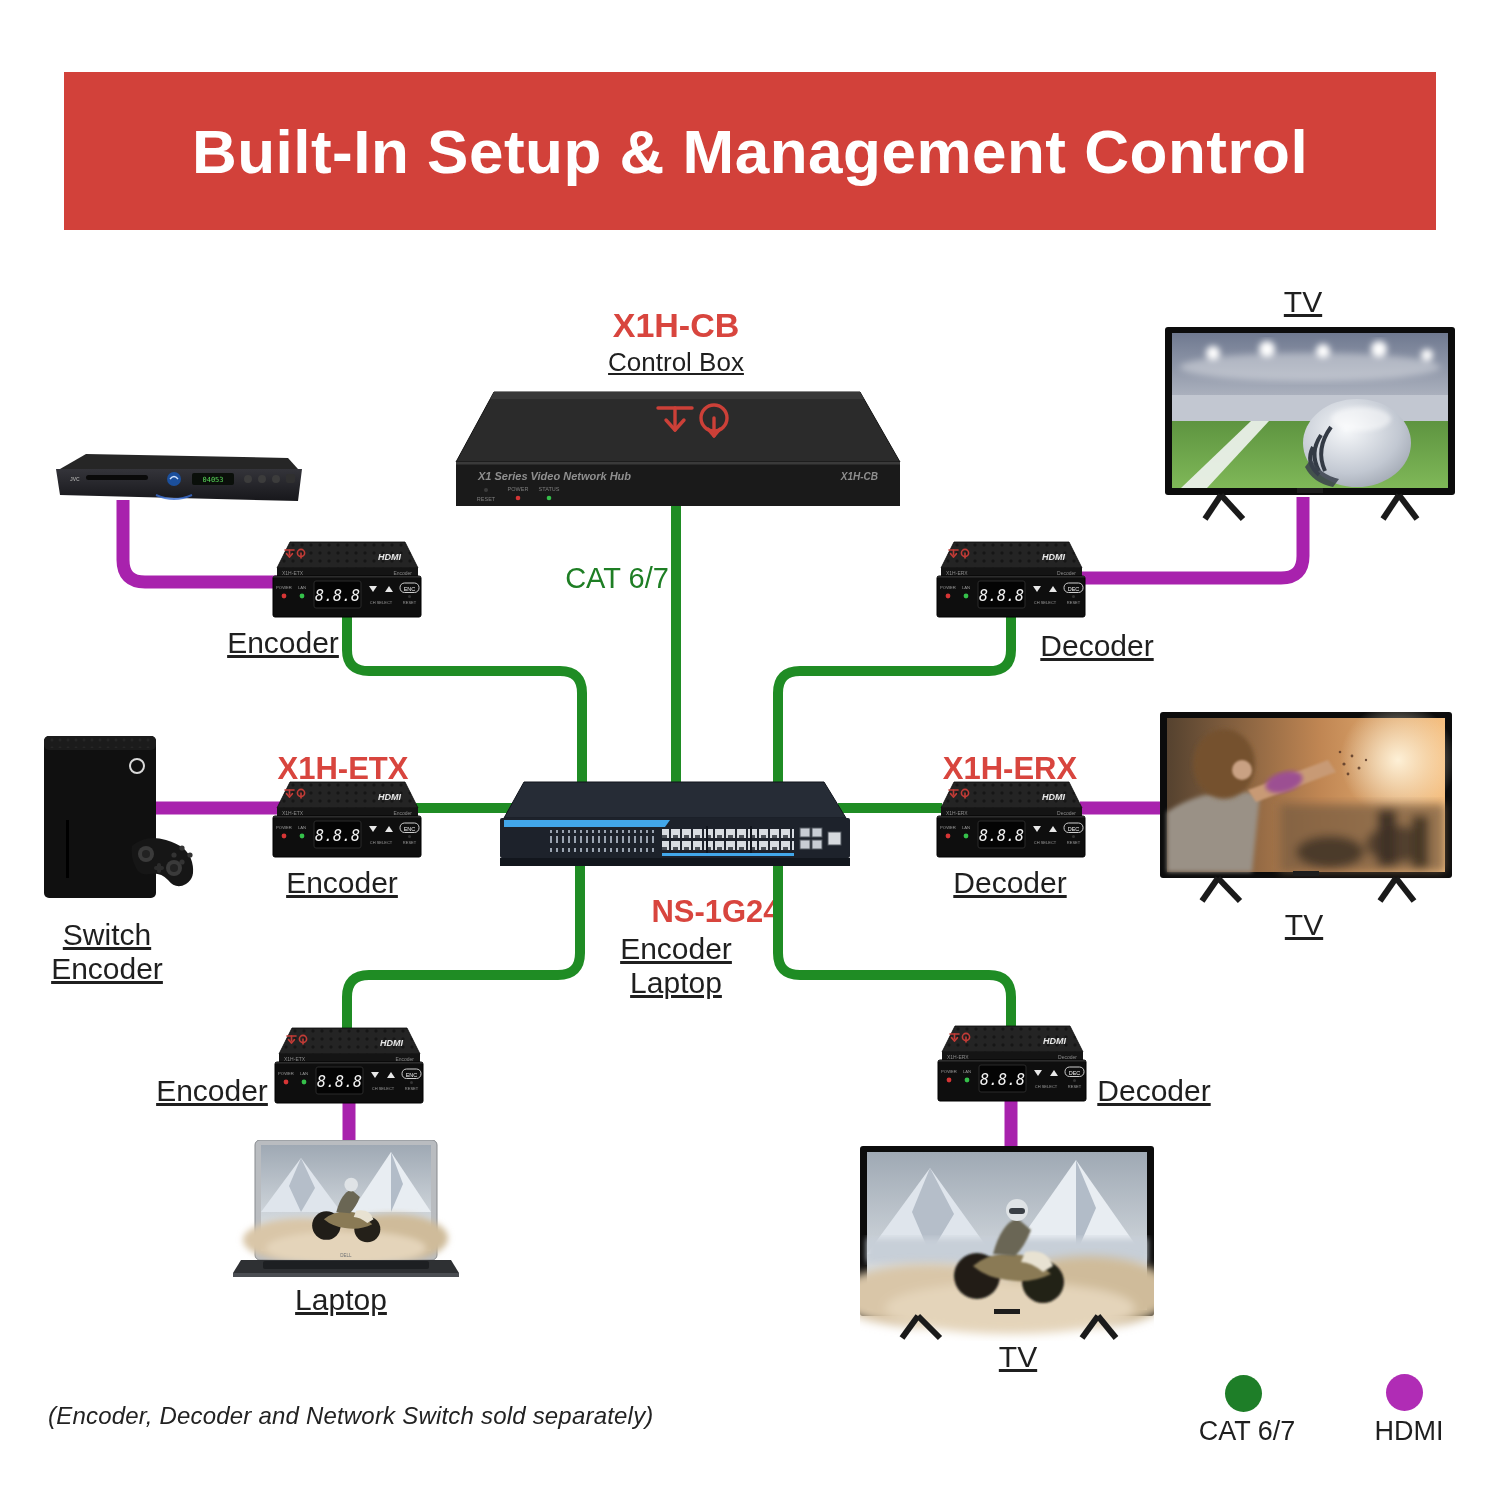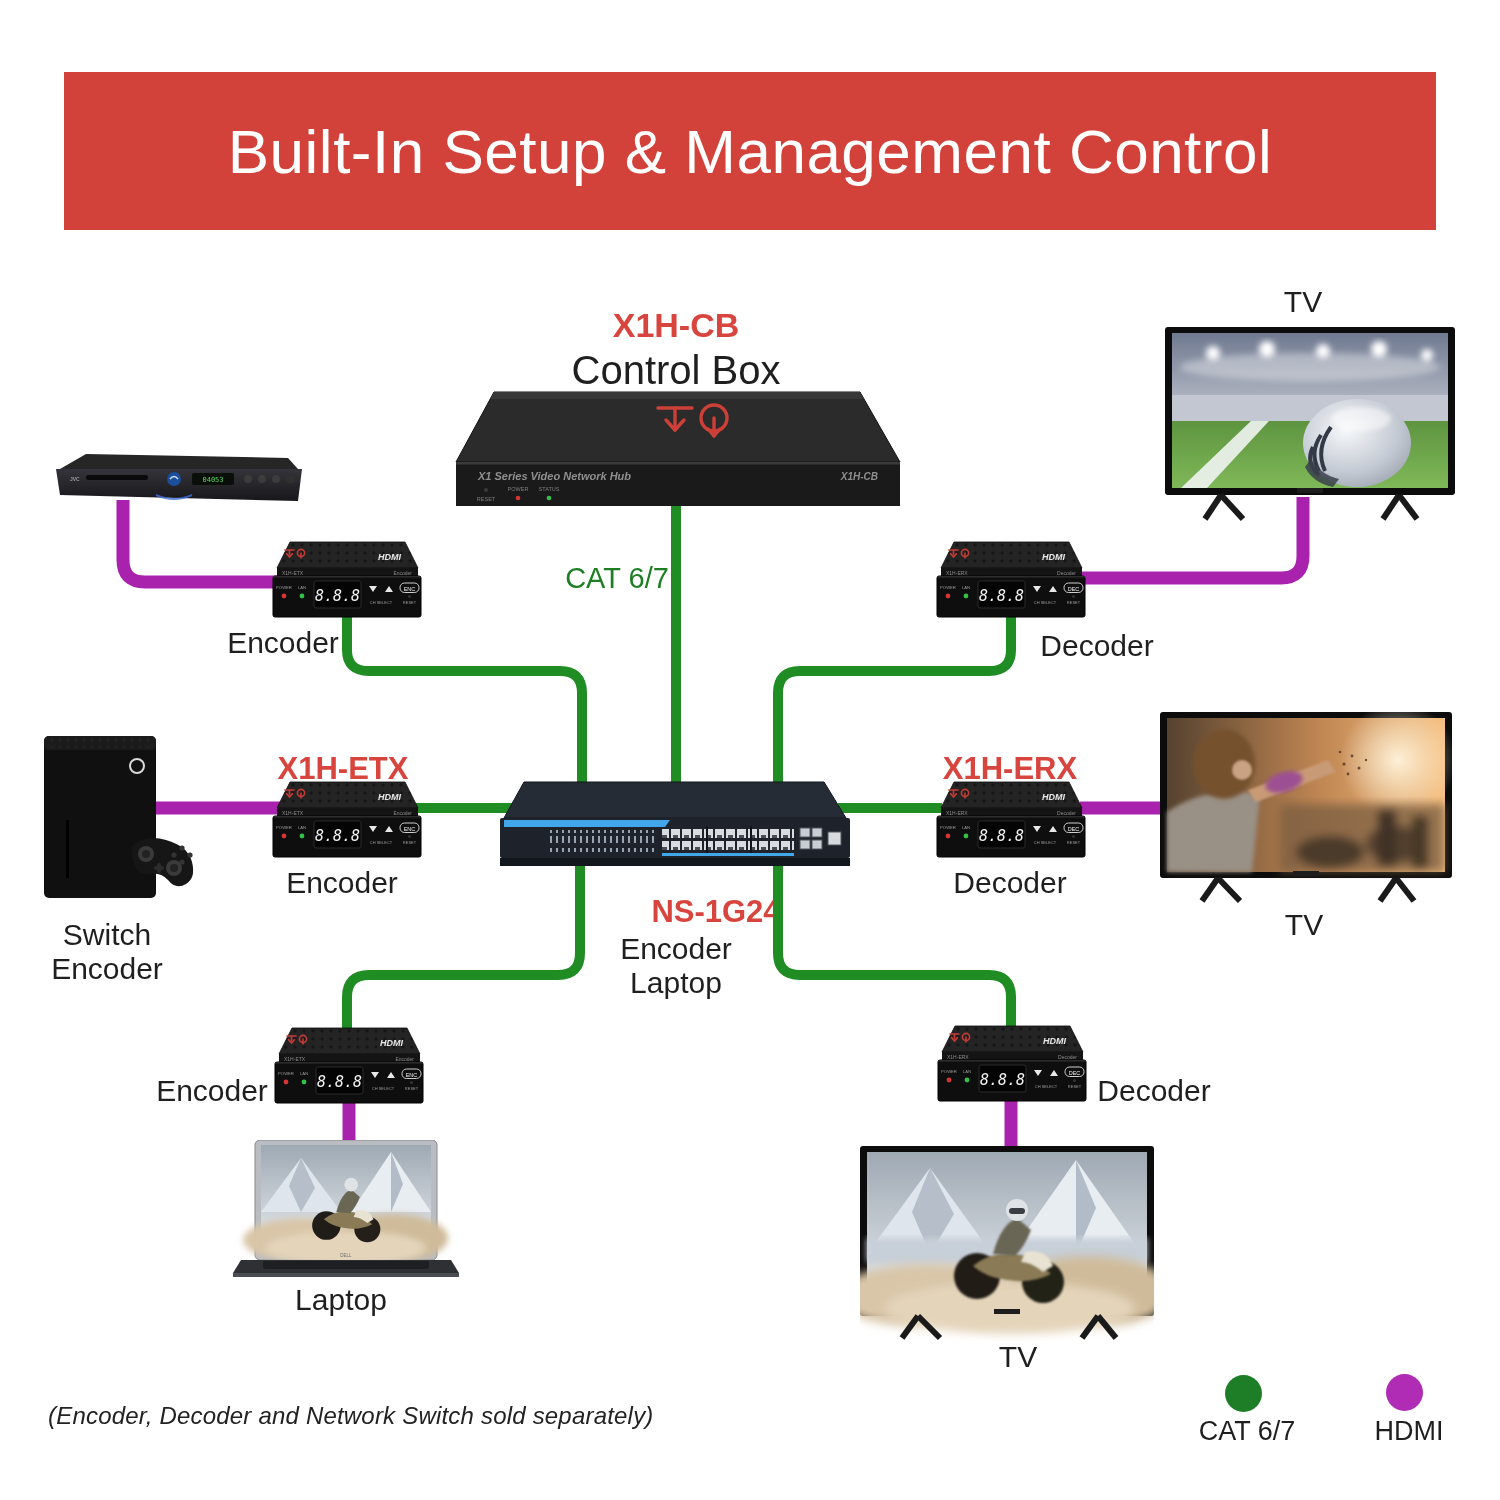--- a/index.html
+++ b/index.html
@@ -1,27 +1,27 @@
 <!DOCTYPE html>
 <html><head>
 <meta charset="utf-8">
 <style>
   html,body{margin:0;padding:0;background:#ffffff;}
   #stage{position:relative;width:1500px;height:1500px;background:#ffffff;overflow:hidden;
          font-family:"Liberation Sans", sans-serif;color:#1f1f1f;}
   .abs{position:absolute;}
   .lbl{position:absolute;transform:translateX(-50%);text-align:center;font-size:30px;
-       font-weight:500;color:#1f1f1f;line-height:1.12;white-space:nowrap;}
+       font-weight:500;color:#1f1f1f;line-height:1.12;white-space:nowrap;text-decoration:underline;}
   .code{position:absolute;transform:translateX(-50%);text-align:center;font-size:31px;
         font-weight:600;color:#d8453e;white-space:nowrap;}
   .cat-lbl{position:absolute;transform:translateX(-50%);font-size:29px;font-weight:500;
         color:#1e7e24;white-space:nowrap;}
   #banner{position:absolute;left:64px;top:72px;width:1372px;height:158px;background:#d2413a;
           display:flex;align-items:center;justify-content:center;}
-  #banner .t{color:#ffffff;font-size:62px;font-weight:400;letter-spacing:.5px;white-space:nowrap;}
+  #banner .t{color:#ffffff;font-size:62px;font-weight:700;letter-spacing:.5px;white-space:nowrap;}
   #note{position:absolute;left:48px;top:1402px;font-size:24px;font-style:italic;font-weight:500;
         color:#222;letter-spacing:.2px;white-space:nowrap;}
   .legend-dot{position:absolute;width:37px;height:37px;border-radius:50%;}
   .legend-lbl{position:absolute;transform:translateX(-50%);font-size:27px;font-weight:500;color:#1f1f1f;}
   svg{display:block;}
   .dev{position:absolute;}
 </style>
 </head>
 <body>
 
@@ -321,21 +321,21 @@
     </g>
     <text x="113" y="117" font-size="4.5" fill="#6d7074" text-anchor="middle">DELL</text>
     <polygon points="8,120 218,120 226,133 0,133" fill="#2e3033"></polygon>
     <rect x="30" y="121" width="166" height="8" rx="2" fill="#1d1f22"></rect>
     <rect x="0" y="133" width="226" height="4" fill="#4a4d52"></rect>
   </svg>
 
   <div class="lbl" style="left:1303px;top:285px">TV</div>
 
   <div class="code" style="left:676px;top:306px;font-size:34px">X1H-CB</div>
-  <div class="lbl" style="left:676px;top:348px;font-size:40px">Control Box</div>
+  <div class="lbl" style="left:676px;top:348px;font-size:26px">Control Box</div>
 
   <div class="cat-lbl" style="left:617px;top:562px">CAT 6/7</div>
 
   <div class="lbl" style="left:283px;top:626px">Encoder</div>
   <div class="lbl" style="left:1097px;top:629px">Decoder</div>
 
   <div class="code" style="left:343px;top:751px">X1H-ETX</div>
   <div class="lbl" style="left:342px;top:866px">Encoder</div>
   <div class="code" style="left:1010px;top:751px">X1H-ERX</div>
   <div class="lbl" style="left:1010px;top:866px">Decoder</div>

